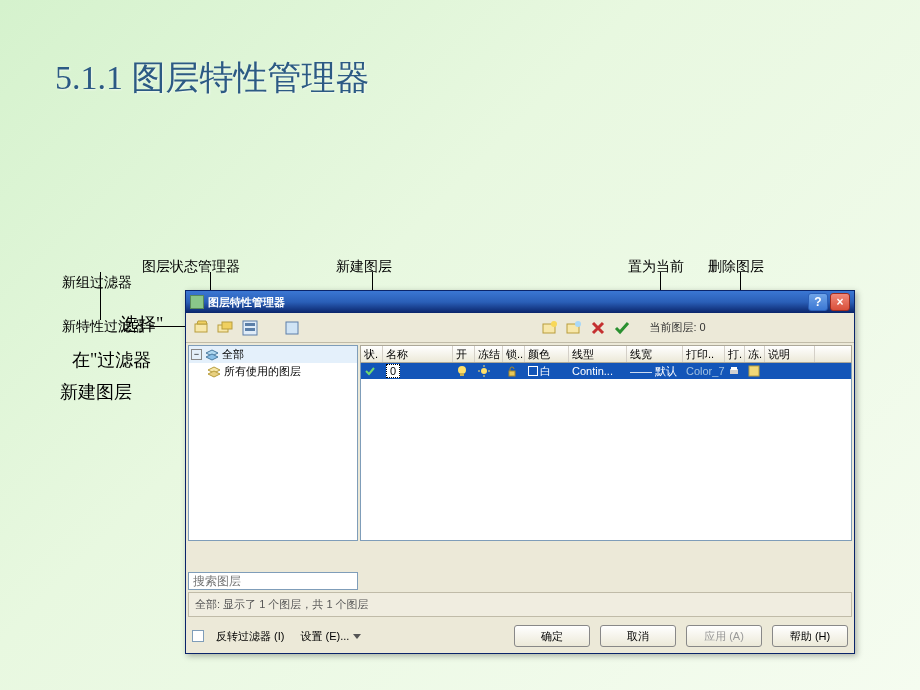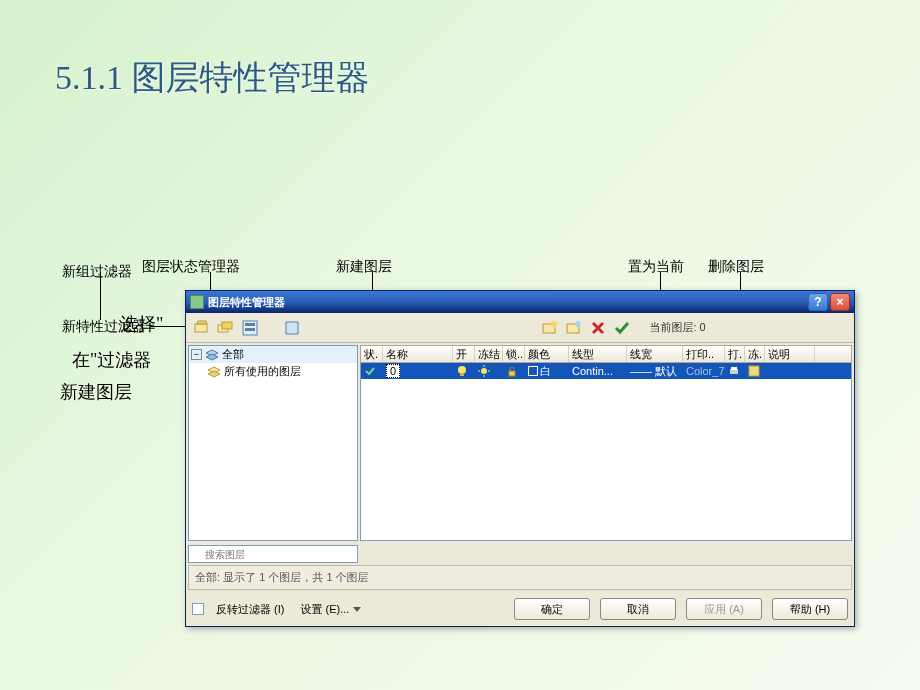--- a/index.html
+++ b/index.html
@@ -66,21 +66,21 @@
 }
 .col { padding: 0 3px; border-right: 1px solid #d4d0c8; height: 100%; display: flex; align-items: center; overflow: hidden; white-space: nowrap; }
 .list-body { flex: 1; background: #fff; border: 1px solid #7f9db9; border-top: none; overflow: auto; }
 .list-row { display: flex; align-items: center; height: 16px; font-size: 11px; color: #fff; background: #1355b8; }
 .list-row .cell { padding: 0 3px; display: flex; align-items: center; gap: 2px; }
 .swatch { width: 10px; height: 10px; border: 1px solid #fff; }
 .mini-icon { width: 12px; height: 12px; }
 
 
 .search-row { display: flex; align-items: center; margin: 2px; }
-.search-input { width: 170px; height: 18px; border: 1px solid #7f9db9; background: #fff; font-size: 10px; color: #999; padding: 0 16px; }
+.search-input { width: 170px; height: 18px; border: 1px solid #7f9db9; background: #fff; font-size: 12px; color: #999; padding: 0 4px; margin-top: 27px; }
 
 
 .status { background: #f0ede0; border: 1px solid #c0bba8; margin: 2px; padding: 4px 6px; font-size: 11px; color: #555; }
 
 
 .bottom { display: flex; align-items: center; padding: 6px; gap: 10px; }
 .chk { display: flex; align-items: center; gap: 12px; font-size: 11px; }
 .chk-box { width: 12px; height: 12px; background: #fff; border: 1px solid #7f9db9; }
 .btn {
   min-width: 76px; height: 22px; background: linear-gradient(#fff,#ece9d8);
@@ -93,21 +93,21 @@
 
 
 .c-status{width:22px}.c-name{width:70px}.c-on{width:22px}.c-freeze{width:28px}.c-lock{width:22px}
 .c-color{width:44px}.c-ltype{width:58px}.c-lweight{width:56px}.c-plot{width:42px}.c-print{width:20px}.c-frz2{width:20px}.c-desc{width:50px}
 </style>
 </head>
 <body>
 
 <div class="slide-title">5.1.1  图层特性管理器</div>
 
-<div class="annotation" style="top:263px;left:62px">新组过滤器</div>
+<div class="annotation" style="top:274px;left:62px">新组过滤器</div>
 <div class="annotation" style="top:258px;left:142px">图层状态管理器</div>
 <div class="annotation" style="top:258px;left:336px">新建图层</div>
 <div class="annotation" style="top:258px;left:628px">置为当前</div>
 <div class="annotation" style="top:258px;left:708px">删除图层</div>
 
 <div class="anno-line" style="top:272px;left:100px;width:1px;height:48px"></div>
 <div class="anno-line" style="top:272px;left:210px;width:1px;height:48px"></div>
 <div class="anno-line" style="top:320px;left:210px;width:20px;height:1px"></div>
 <div class="anno-line" style="top:272px;left:372px;width:1px;height:48px"></div>
 <div class="anno-line" style="top:318px;left:372px;width:180px;height:1px"></div>

